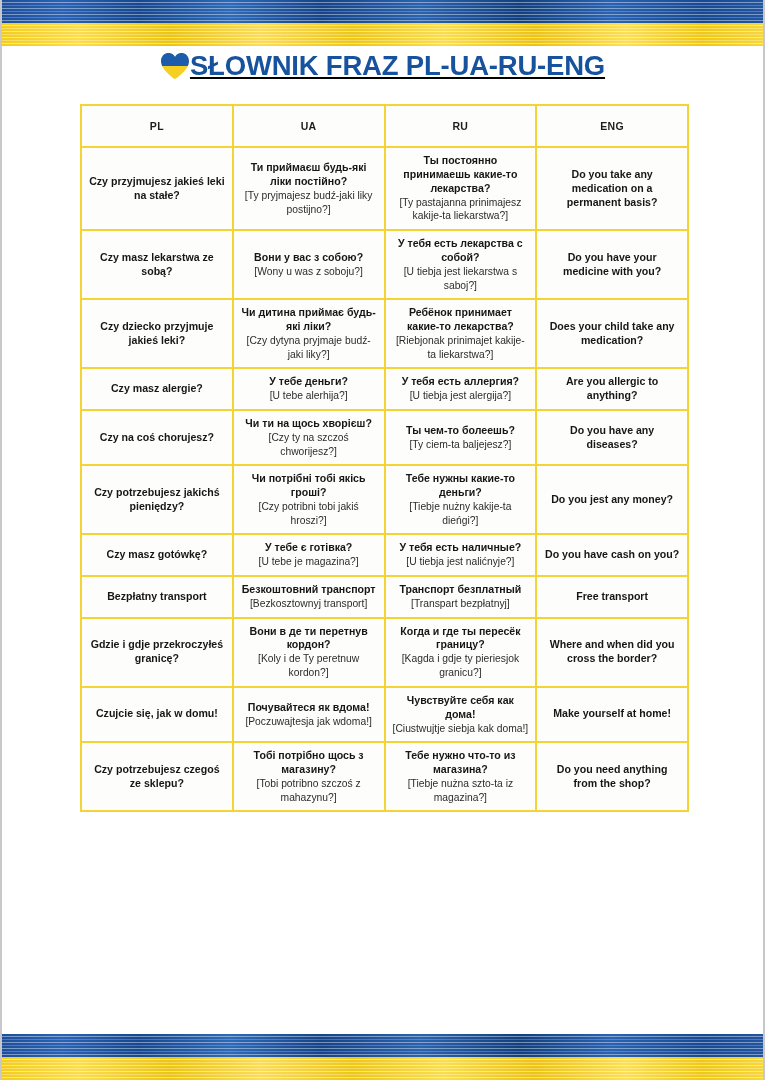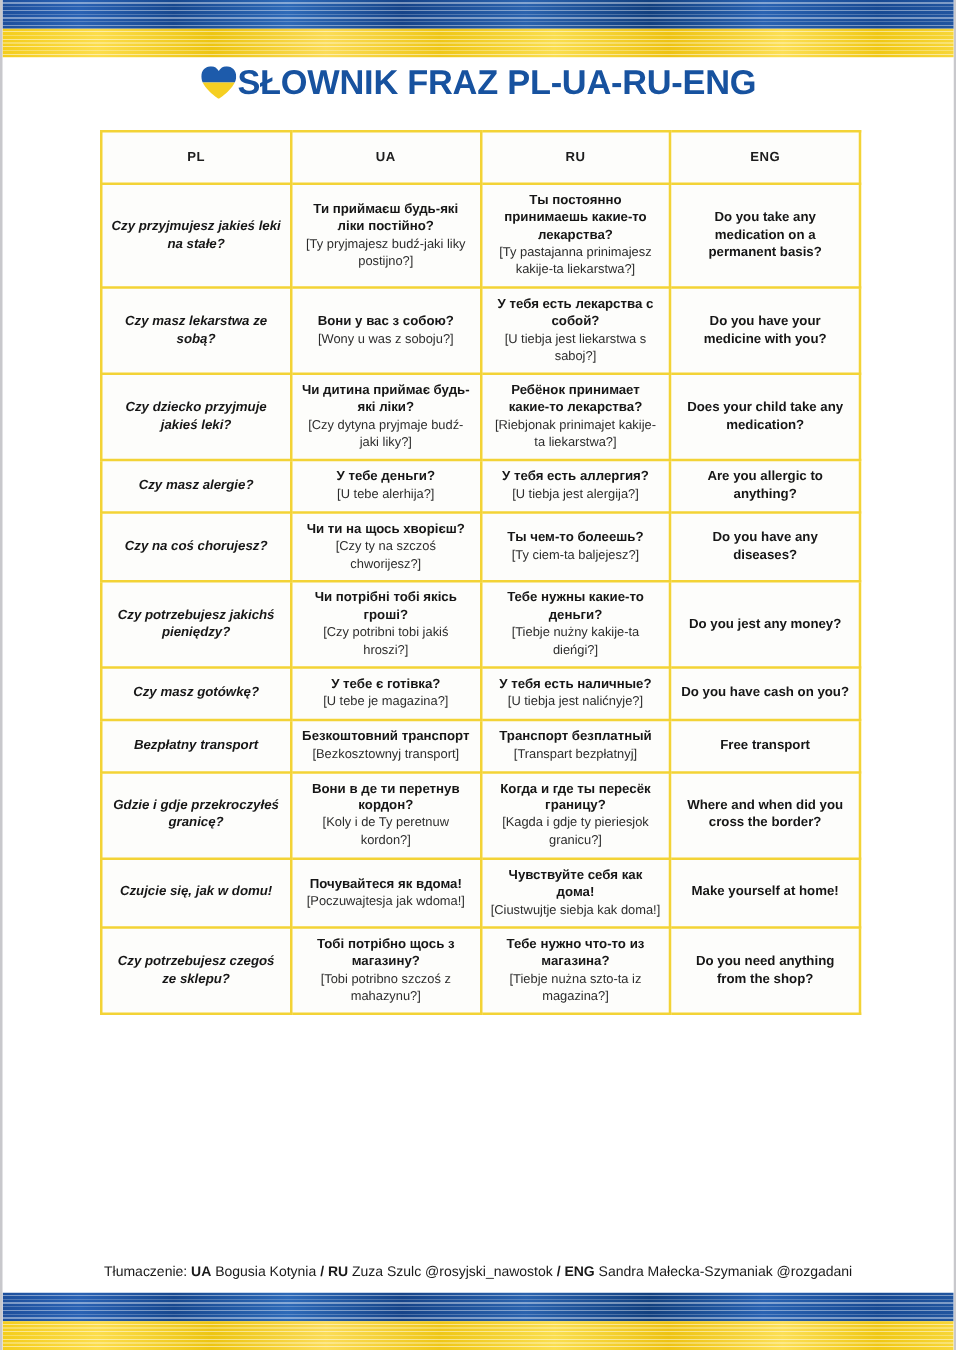--- a/index.html
+++ b/index.html
@@ -84,20 +84,21 @@
 
   
   .title-row {
     position: absolute;
     top: 52px;
     left: 0;
     width: 100%;
     display: flex;
     align-items: center;
     justify-content: center;
+    text-decoration: underline;
   }
   .heart-icon { width: 30px; height: 28px; display: block; flex: 0 0 auto; }
   .title-text {
     font-size: 27.5px;
     font-weight: bold;
     color: #17529f;
     letter-spacing: -0.2px;
     white-space: nowrap;
     line-height: 1;
   }
@@ -139,21 +140,21 @@
     color: #161616;
     line-height: 1.32;
   }
   .translit {
     display: block;
     font-size: 10.3px;
     font-weight: normal;
     color: #2c2c2c;
     line-height: 1.32;
   }
-  td.pl-cell .native { font-weight: bold; font-style: italic; }
+  td.pl-cell .native { font-weight: bold; }
 
   
   .credits {
     position: absolute;
     left: 0;
     top: 1012px;
     width: 100%;
     text-align: center;
     font-size: 11.2px;
     color: #1a1a1a;
@@ -376,30 +377,19 @@
             <span class="native">Тебе нужно что-то из магазина?</span>
             <span class="translit">[Tiebje nużna szto-ta iz magazina?]</span>
           </td>
           <td class="eng-cell">
             <span class="native">Do you need anything from the shop?</span>
           </td>
         </tr>
       </tbody>
   </table>
 
-  <div class="credits">
-    <span>Tłumaczenie:</span>
-    <b>UA</b>
-    <span>Bogusia Kotynia</span>
-    <b>/</b>
-    <b>RU</b>
-    <span>Zuza Szulc @rosyjski_nawostok</span>
-    <b>/</b>
-    <b>ENG</b>
-    <span>Sandra Małecka-Szymaniak @rozgadani</span>
-  </div>
 
   <div class="flag-band bottom">
     <div class="band-blue"></div>
     <div class="band-yellow"></div>
   </div>
 
 </div>
 
 </body></html>

